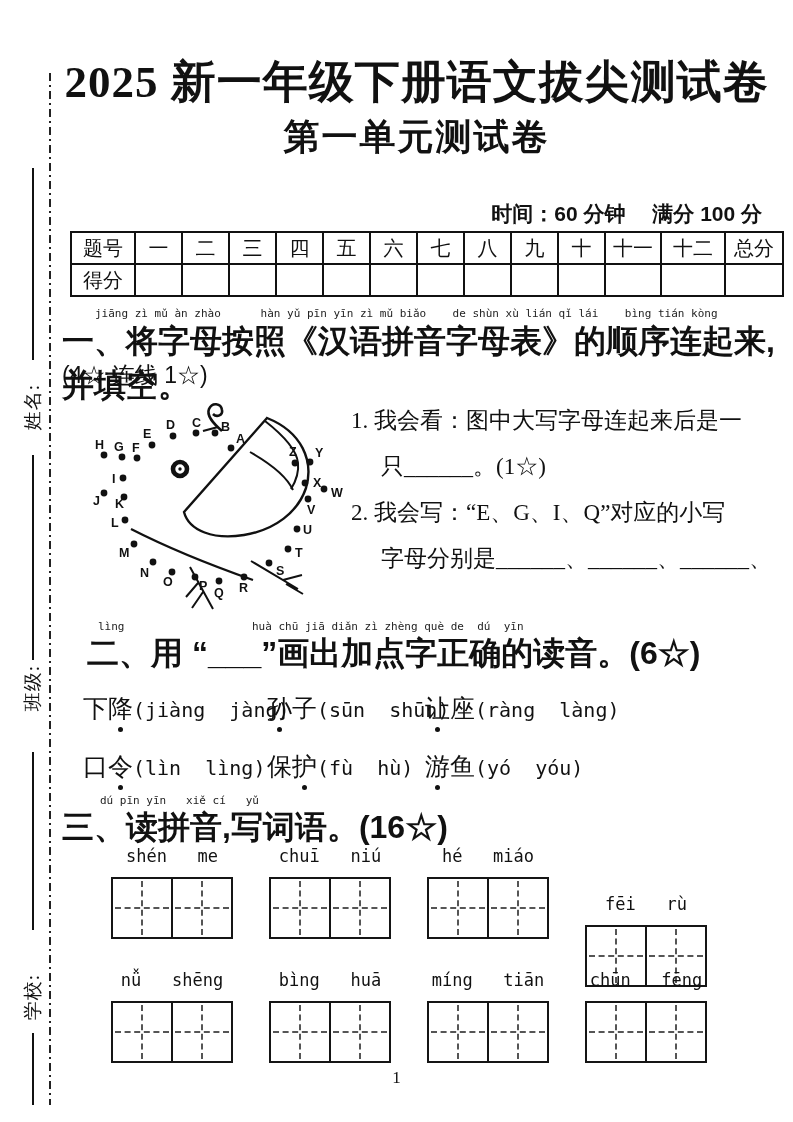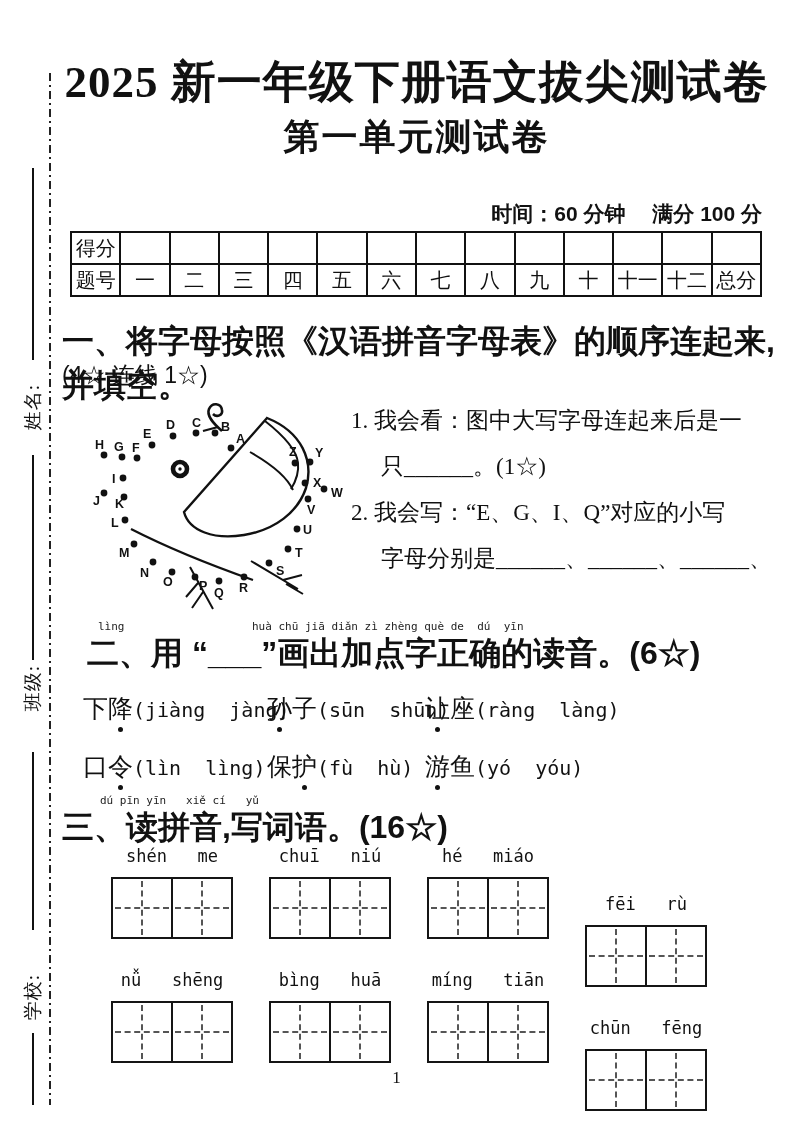--- a/index.html
+++ b/index.html
@@ -73,55 +73,56 @@
   <div class="abs side-label" style="top:394px;">姓名:</div>
   <div class="abs side-label" style="top:675px;">班级:</div>
   <div class="abs side-label" style="top:984px;">学校:</div>
 
   <div class="abs title">2025 新一年级下册语文拔尖测试卷</div>
   <div class="abs subtitle">第一单元测试卷</div>
   <div class="abs meta">时间：60 分钟　 满分 100 分</div>
 
   <table class="score-table">
     <tbody>
-      <tr id="score-value-row">
-        <td>得分</td>
-      <td></td>
-          <td></td>
-          <td></td>
-          <td></td>
-          <td></td>
-          <td></td>
-          <td></td>
-          <td></td>
-          <td></td>
-          <td></td>
-          <td></td>
-          <td></td>
-          <td></td>
-        </tr>
       <tr id="score-header-row">
         <td style="width:62px;">题号</td>
       <td style="width: 45px;">一</td>
           <td style="width: 45px;">二</td>
           <td style="width: 45px;">三</td>
           <td style="width: 45px;">四</td>
           <td style="width: 45px;">五</td>
           <td style="width: 45px;">六</td>
           <td style="width: 45px;">七</td>
           <td style="width: 45px;">八</td>
           <td style="width: 45px;">九</td>
           <td style="width: 45px;">十</td>
           <td style="width: 54px;">十一</td>
           <td style="width: 62px;">十二</td>
           <td style="width: 56px;">总分</td>
         </tr>
+      <tr id="score-value-row">
+        <td>得分</td>
+      <td></td>
+          <td></td>
+          <td></td>
+          <td></td>
+          <td></td>
+          <td></td>
+          <td></td>
+          <td></td>
+          <td></td>
+          <td></td>
+          <td></td>
+          <td></td>
+          <td></td>
+        </tr>
     </tbody>
   </table>
 
+  <div class="abs pyline" style="left:95px;top:307px;">jiāng zì mǔ àn zhào      hàn yǔ pīn yīn zì mǔ biǎo    de shùn xù lián qǐ lái    bìng tián kòng</div>
   <div class="abs sec-head" style="left:62px;top:320px;">一、将字母按照《汉语拼音字母表》的顺序连起来,并填空。</div>
   <div class="abs points" style="left:62px;top:360px;">(4☆,连线 1☆)</div>
 
   <svg id="bird-svg" class="abs" width="272" height="224" viewBox="80 398 272 224">
 
     <path d="M267,418 L184,512 C189,531 214,540 244,535 C275,530 298,512 306,488 C314,461 302,432 267,418 Z" fill="#ffffff" stroke="#111" stroke-width="2.4"></path>
     <path d="M265,421 C288,439 297,452 298,463 C299,472 296,481 291,489" fill="none" stroke="#111" stroke-width="2"></path>
     <path d="M250,452 C273,465 287,477 293,490" fill="none" stroke="#111" stroke-width="2"></path>
 
     <circle cx="180" cy="469" r="7" fill="none" stroke="#111" stroke-width="4.6"></circle>
@@ -255,21 +256,21 @@
           <div class="cell"></div>
         </div>
       </div>
       <div class="wb abs" style="left: 418px; top: 970px;">
         <div class="py">míng   tiān</div>
         <div class="grid">
           <div class="cell"></div>
           <div class="cell"></div>
         </div>
       </div>
-      <div class="wb abs" style="left: 576px; top: 970px; margin-top: 48px;">
+      <div class="wb abs" style="left: 576px; top: 970px;">
         <div class="py">chūn   fēng</div>
         <div class="grid">
           <div class="cell"></div>
           <div class="cell"></div>
         </div>
       </div>
     </div>
 
   <div class="abs pageno">1</div>
 </div>

